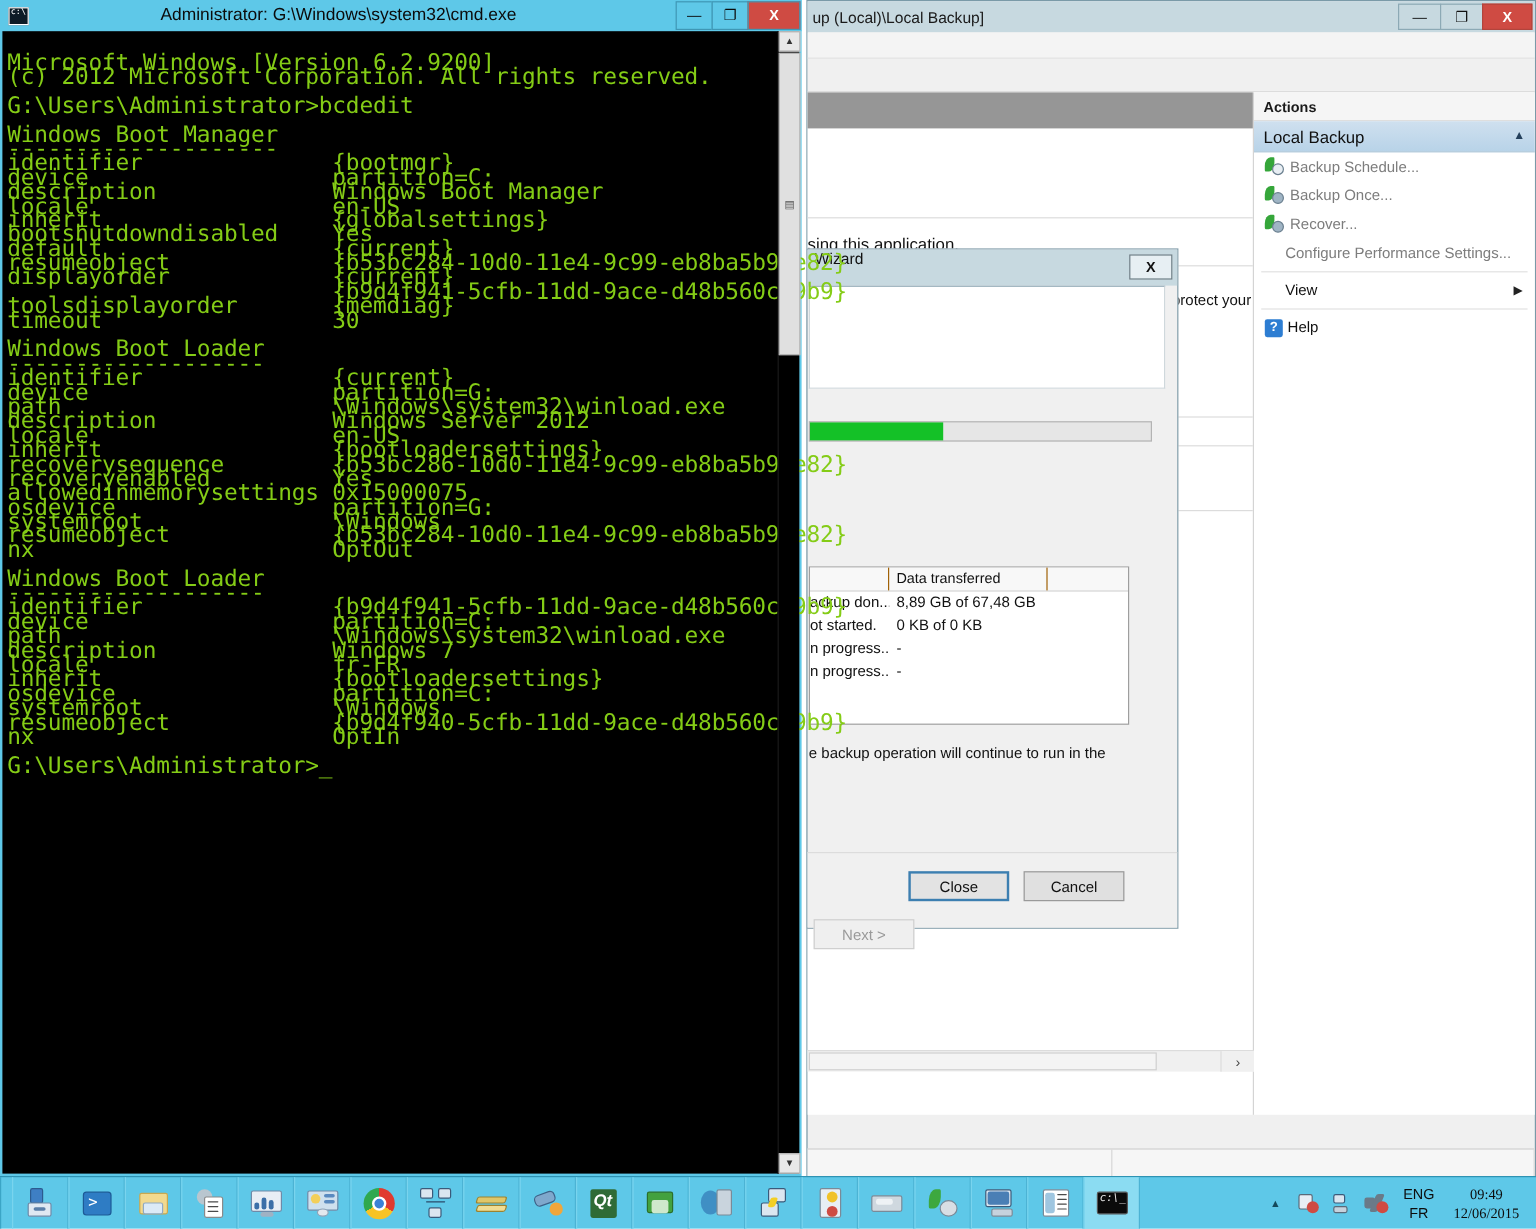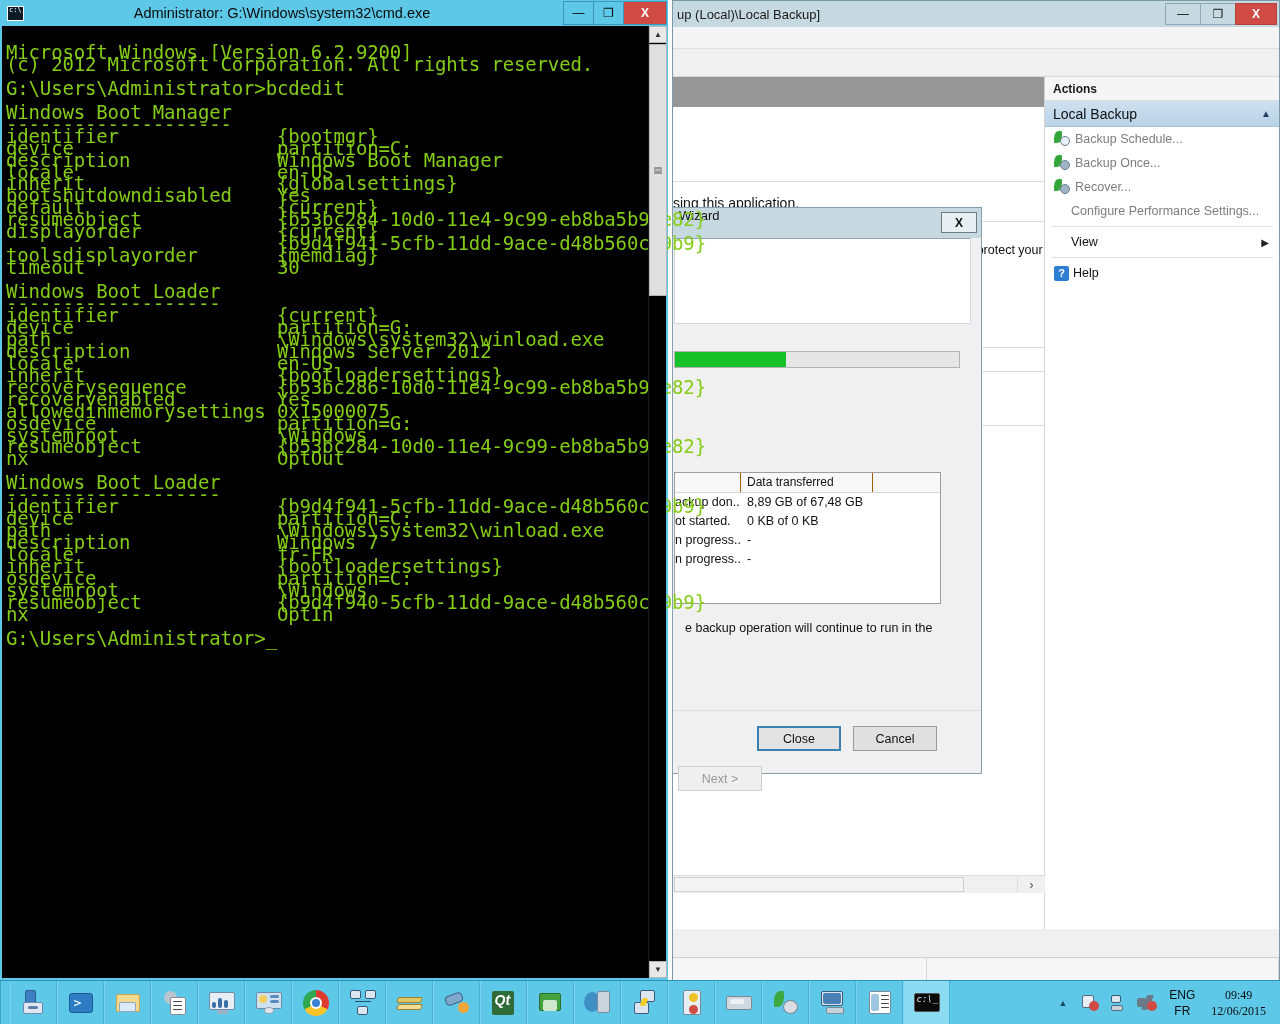--- a/index.html
+++ b/index.html
@@ -159,21 +159,21 @@
   }
   .th.c1 { width: 66px; }
   .th.c2 { width: 132px; }
   .th.c3 { width: 67px; border-right: none; }
   .tr { display: flex; height: 19px; }
   .td { font-size: 12.5px; color: #111; line-height: 19px; white-space: nowrap; overflow: hidden; }
   .td.c1 { width: 66px; }
   .td.c2 { width: 132px; padding-left: 6px; }
   .wizard-note {
     position: absolute; left: 1px; top: 413px; width: 290px;
-    font-size: 12.5px; color: #111; white-space: nowrap; overflow: hidden; margin-left: 11px;
+    font-size: 12.5px; color: #111; white-space: nowrap; overflow: hidden;
   }
   .wizard-btnbar {
     position: absolute; left: 0; bottom: 0; right: 0; height: 63px;
     background: #f0f0f0; border-top: 1px solid #dcdcdc;
   }
   .wbtn2 {
     position: absolute; top: 15px; height: 25px; width: 84px;
     font-size: 12.5px; color: #111; background: #e0e0e0;
     border: 1px solid #9a9a9a; display: flex; align-items: center; justify-content: center;
   }

